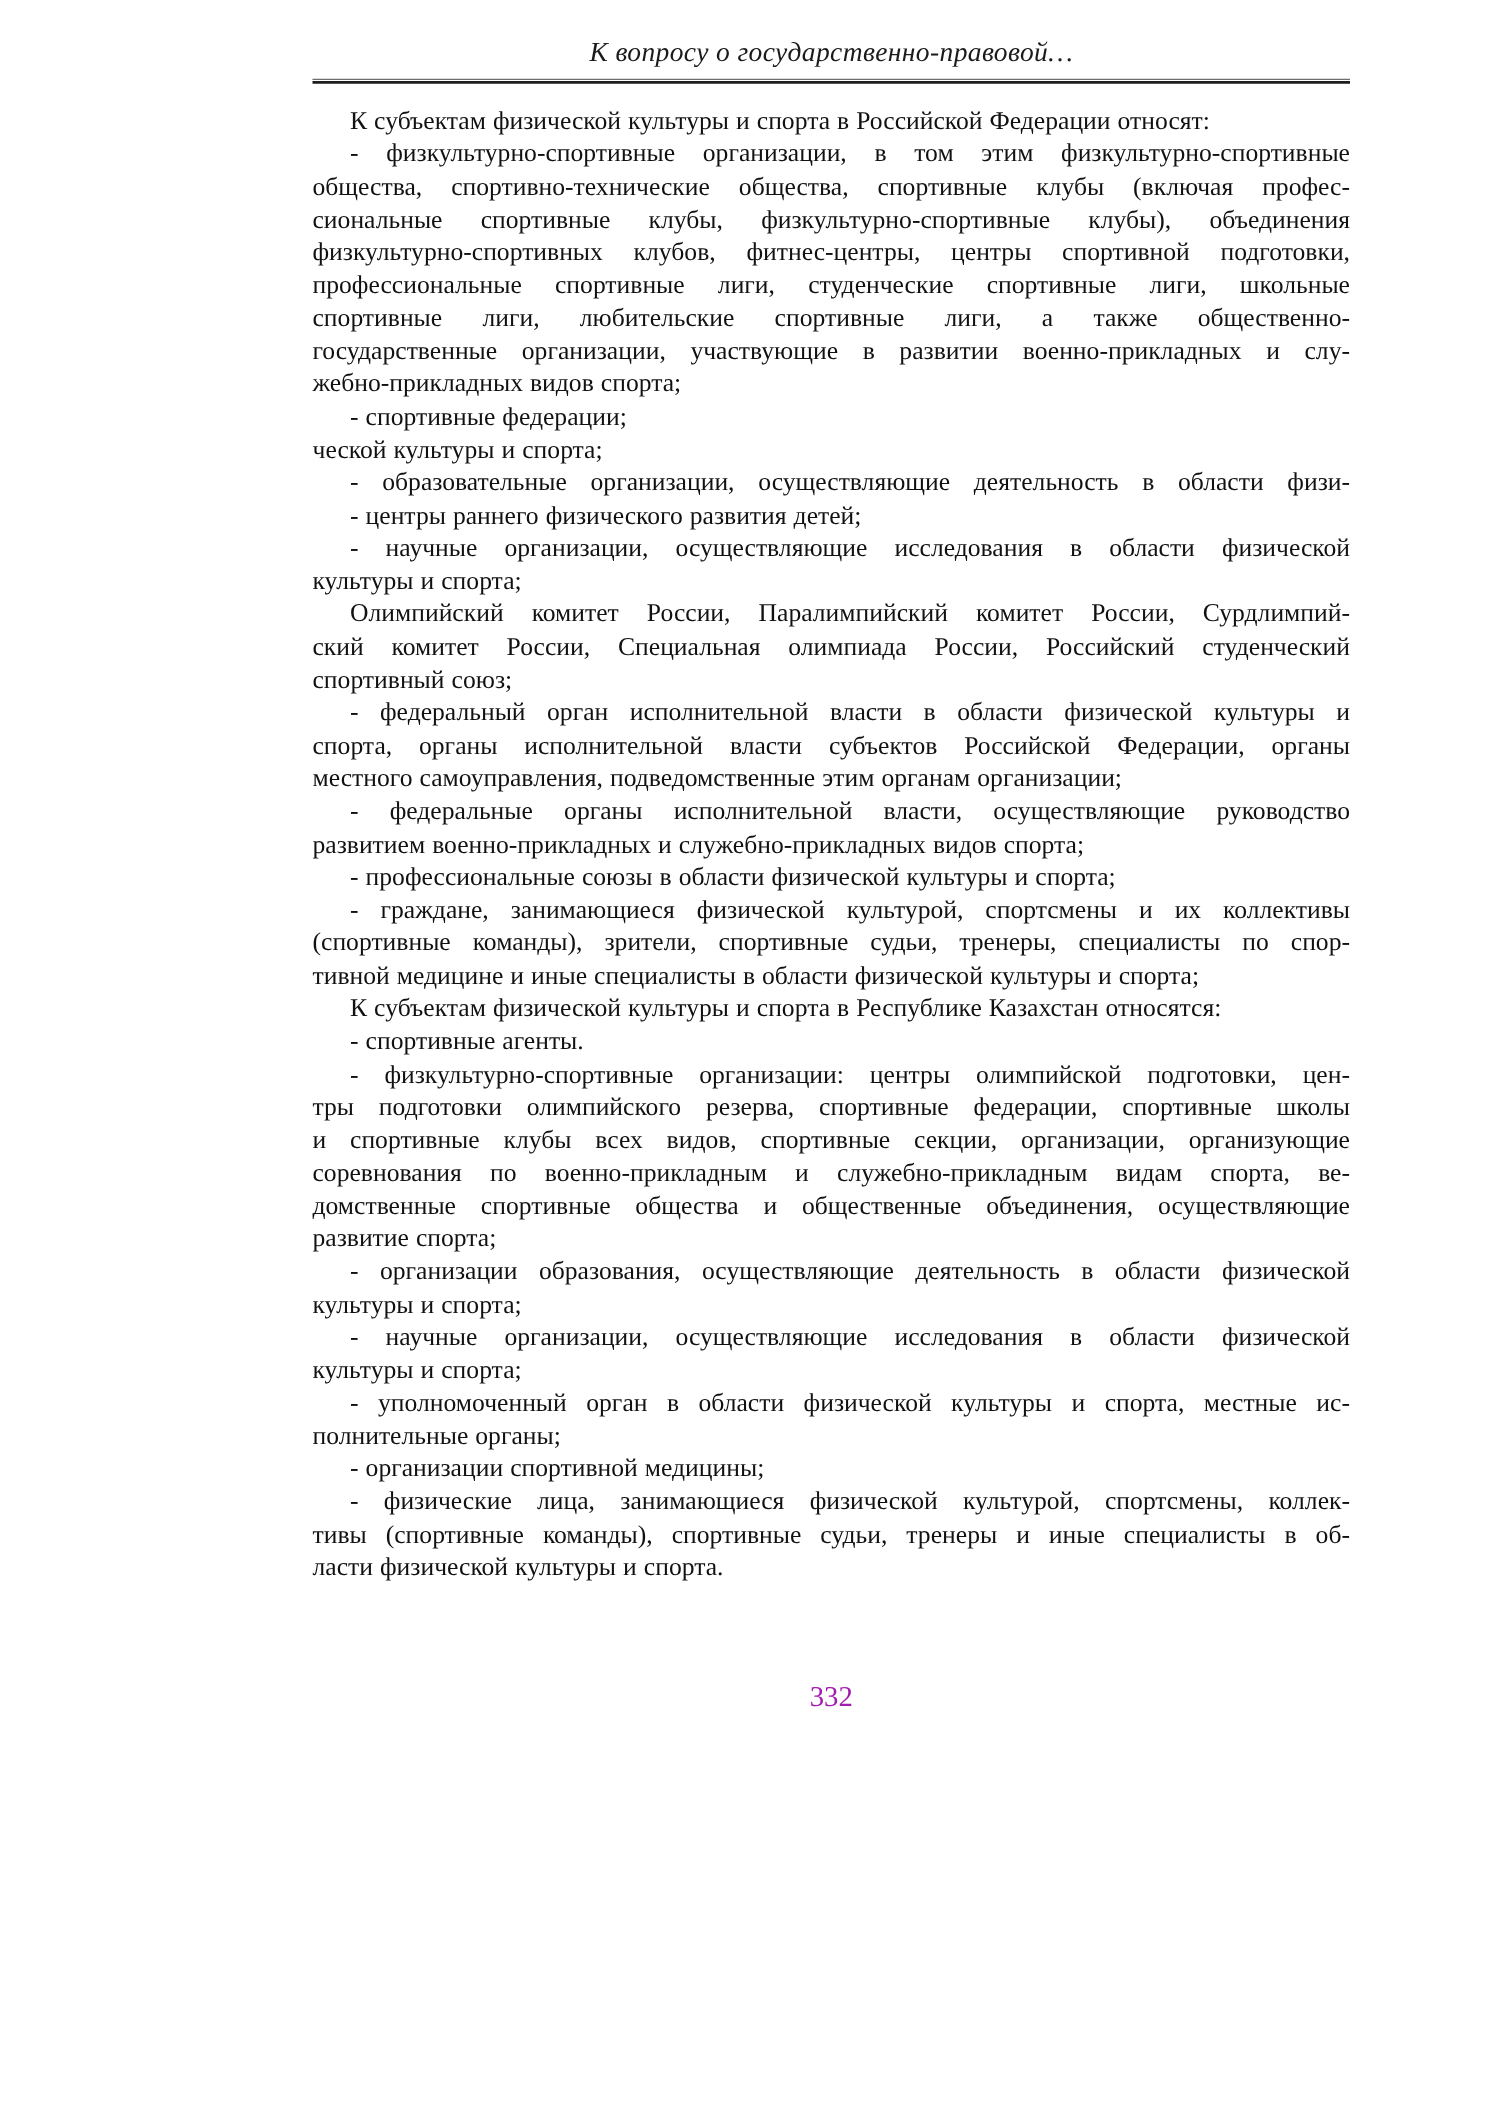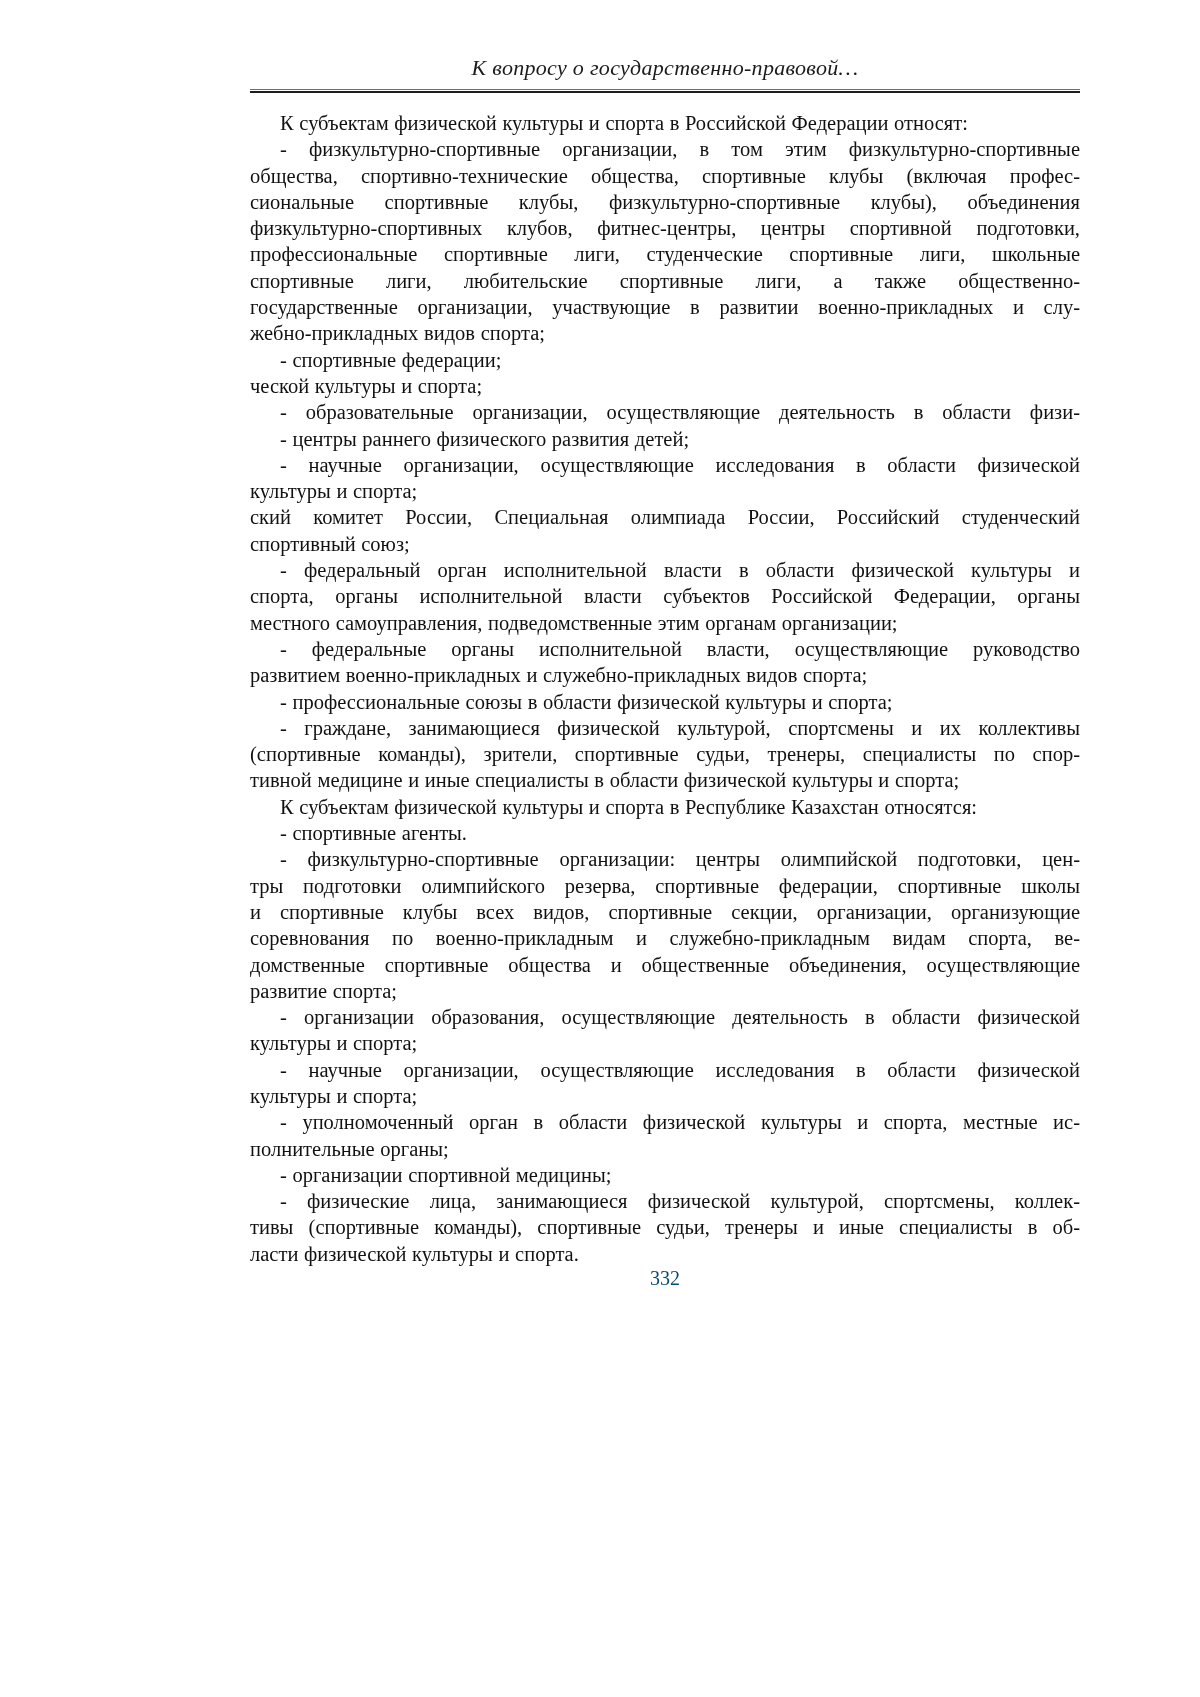--- a/index.html
+++ b/index.html
@@ -13,21 +13,21 @@
     height: 1697px;
     background: #ffffff;
     color: #141414;
     font-family: "Liberation Serif", "DejaVu Serif", serif;
     overflow: hidden;
     box-sizing: border-box;
   }
   .running-header {
     width: 830px;
     margin-left: 250px;
-    padding-top: 54px;
+    padding-top: 28px;
   }
   .running-title {
     text-align: center;
     font-style: italic;
     font-size: 22px;
     line-height: 27px;
     letter-spacing: 0.3px;
     color: #1b1b1b;
   }
   .header-rule {
@@ -58,23 +58,24 @@
     text-align: left;
     text-align-last: left;
   }
   .line.first {
     text-indent: 30px;
     text-align: right;
   }
   .page-number {
     width: 830px;
     margin-left: 250px;
+    margin-top: 78px;
     text-align: center;
-    font-size: 20px;
-    color: #0c4a6e;
+    font-size: 23px;
+    color: #a21caf;
   }
 </style>
 </head>
 <body>
 
 <div class="page">
   <div class="running-header">
     <div class="running-title">К вопросу о государственно-правовой…</div>
     <div class="header-rule"></div>
   </div>
@@ -101,20 +102,21 @@
         <div class="line first">- образовательные организации, осуществляющие деятельность в области физи-</div>
       </div>
       <div class="para">
         <div class="line first last">- центры раннего физического развития детей;</div>
       </div>
       <div class="para">
         <div class="line first">- научные организации, осуществляющие исследования в области физической</div>
         <div class="line last">культуры и спорта;</div>
       </div>
       <div class="para">
+        <div class="line first">Олимпийский комитет России, Паралимпийский комитет России, Сурдлимпий-</div>
         <div class="line">ский комитет России, Специальная олимпиада России, Российский студенческий</div>
         <div class="line last">спортивный союз;</div>
       </div>
       <div class="para">
         <div class="line first">- федеральный орган исполнительной власти в области физической культуры и</div>
         <div class="line">спорта, органы исполнительной власти субъектов Российской Федерации, органы</div>
         <div class="line last">местного самоуправления, подведомственные этим органам организации;</div>
       </div>
       <div class="para">
         <div class="line first">- федеральные органы исполнительной власти, осуществляющие руководство</div>

